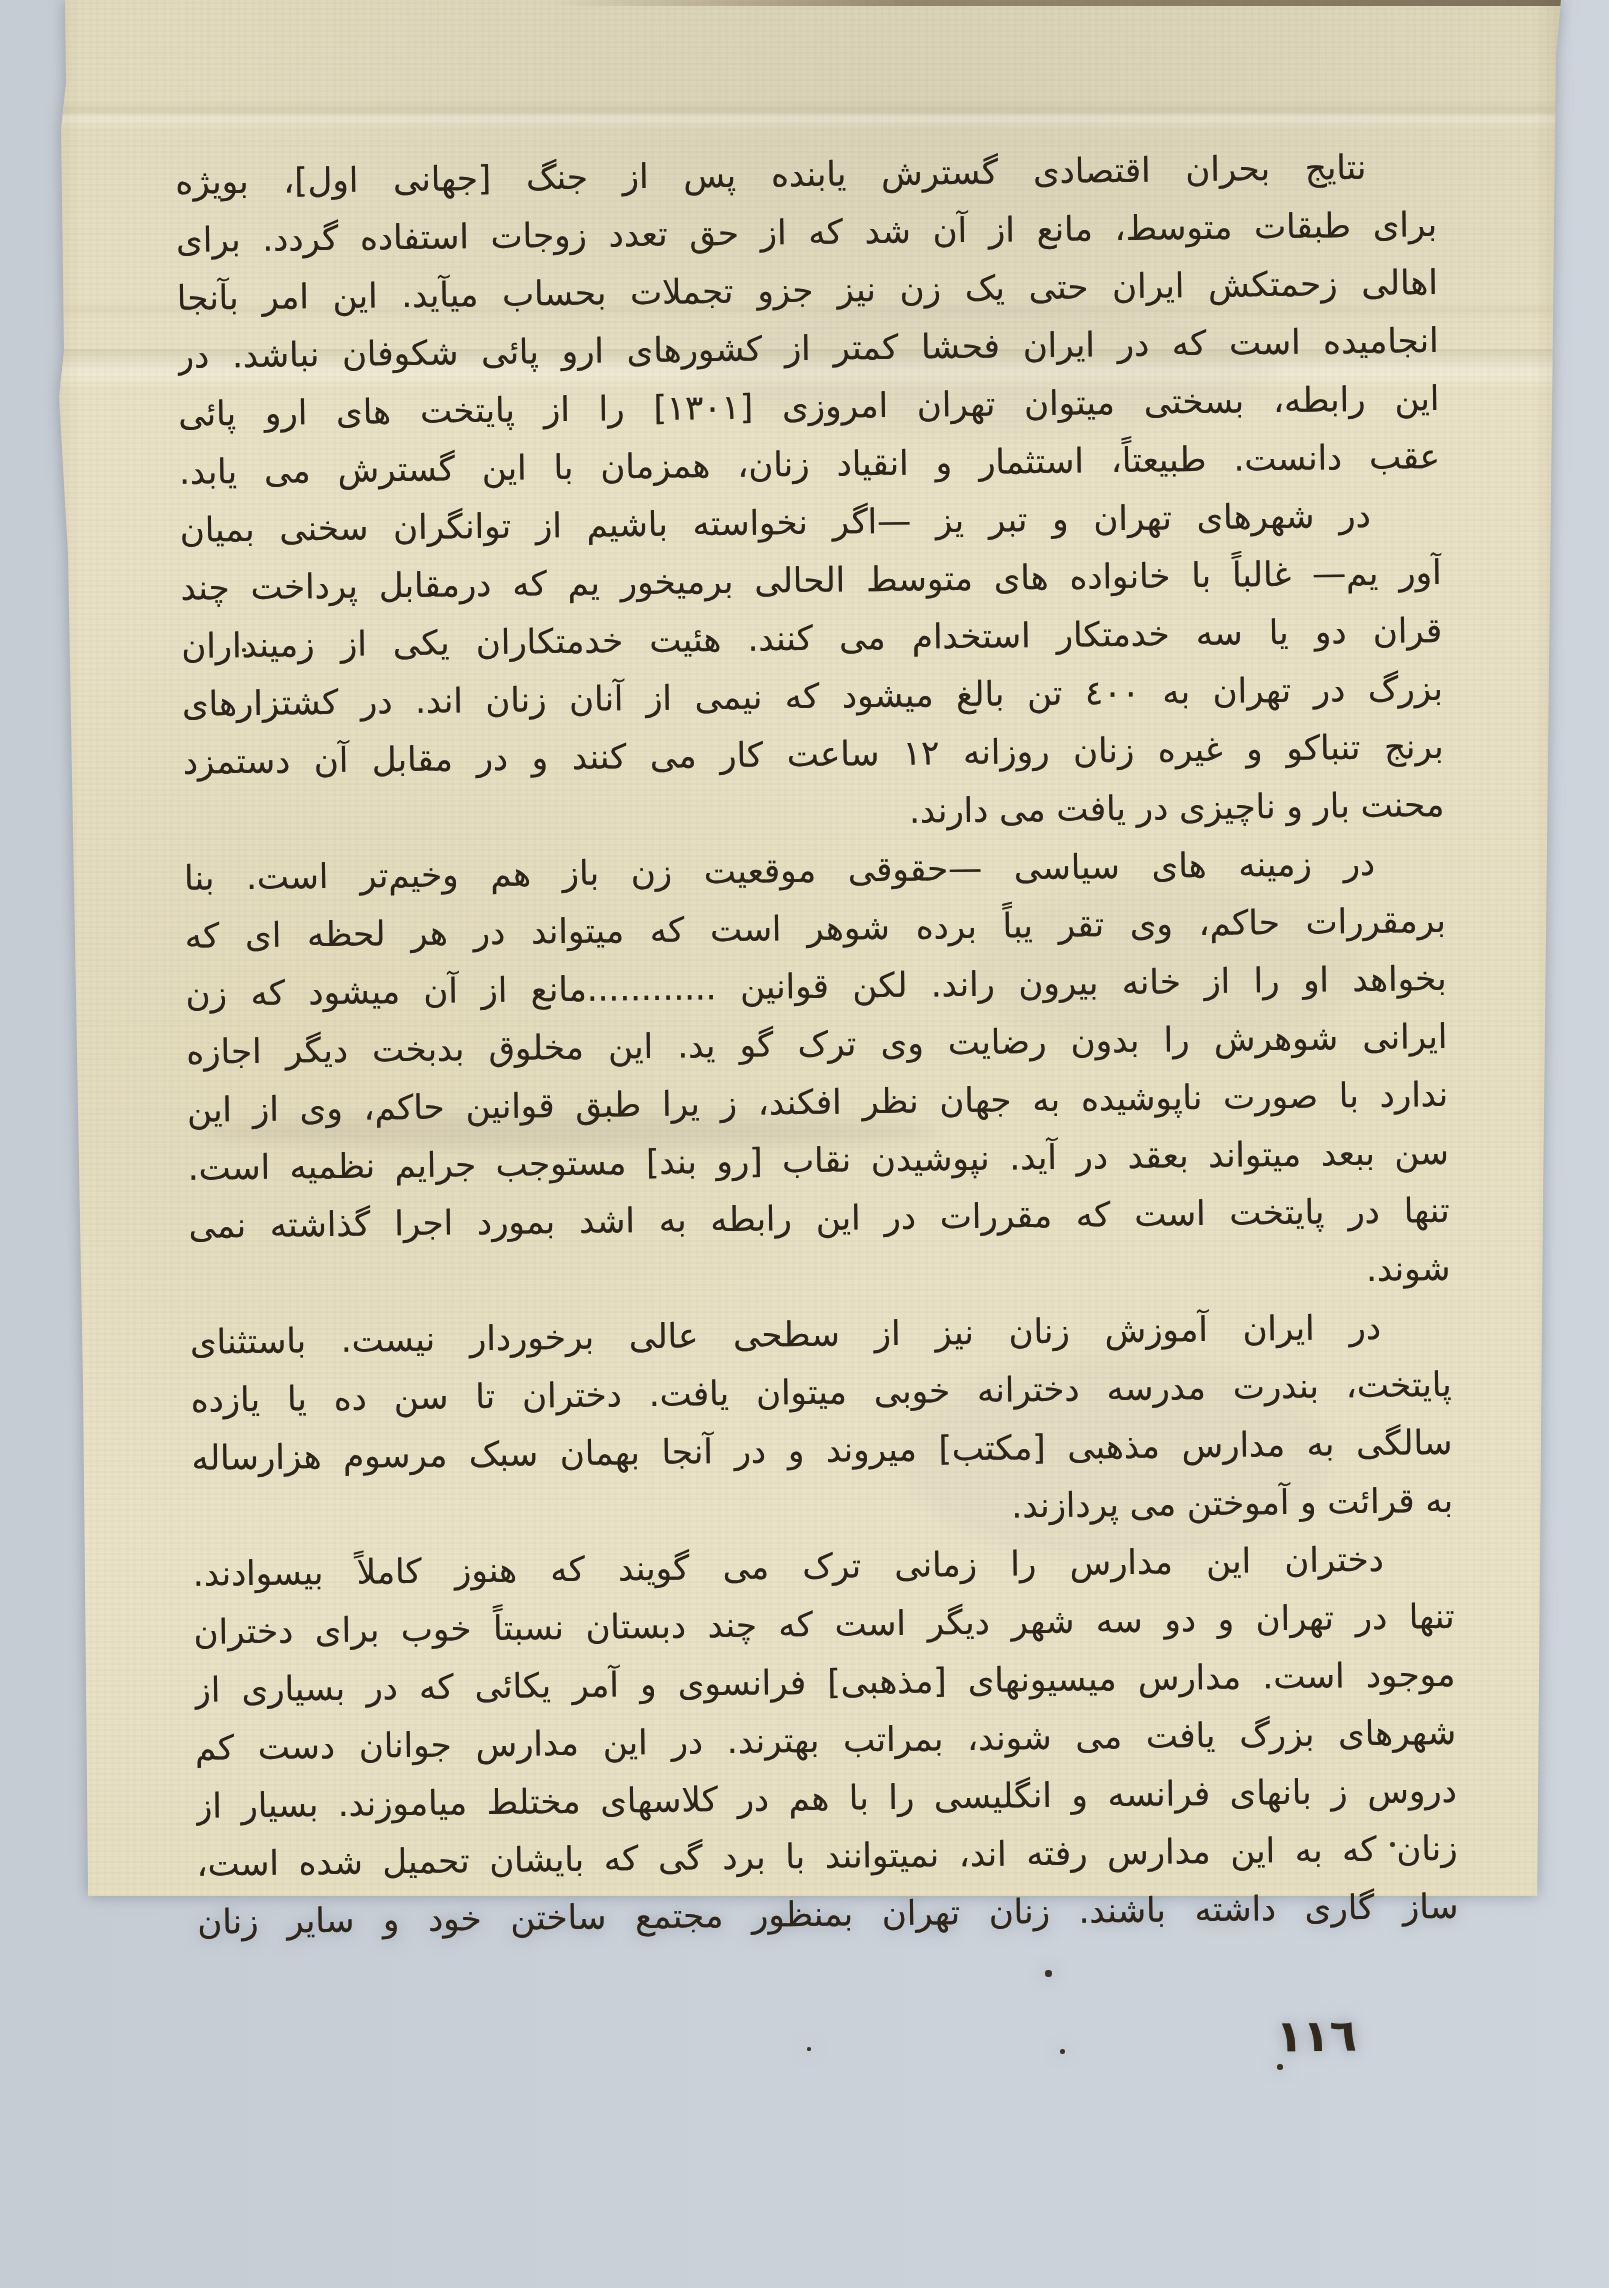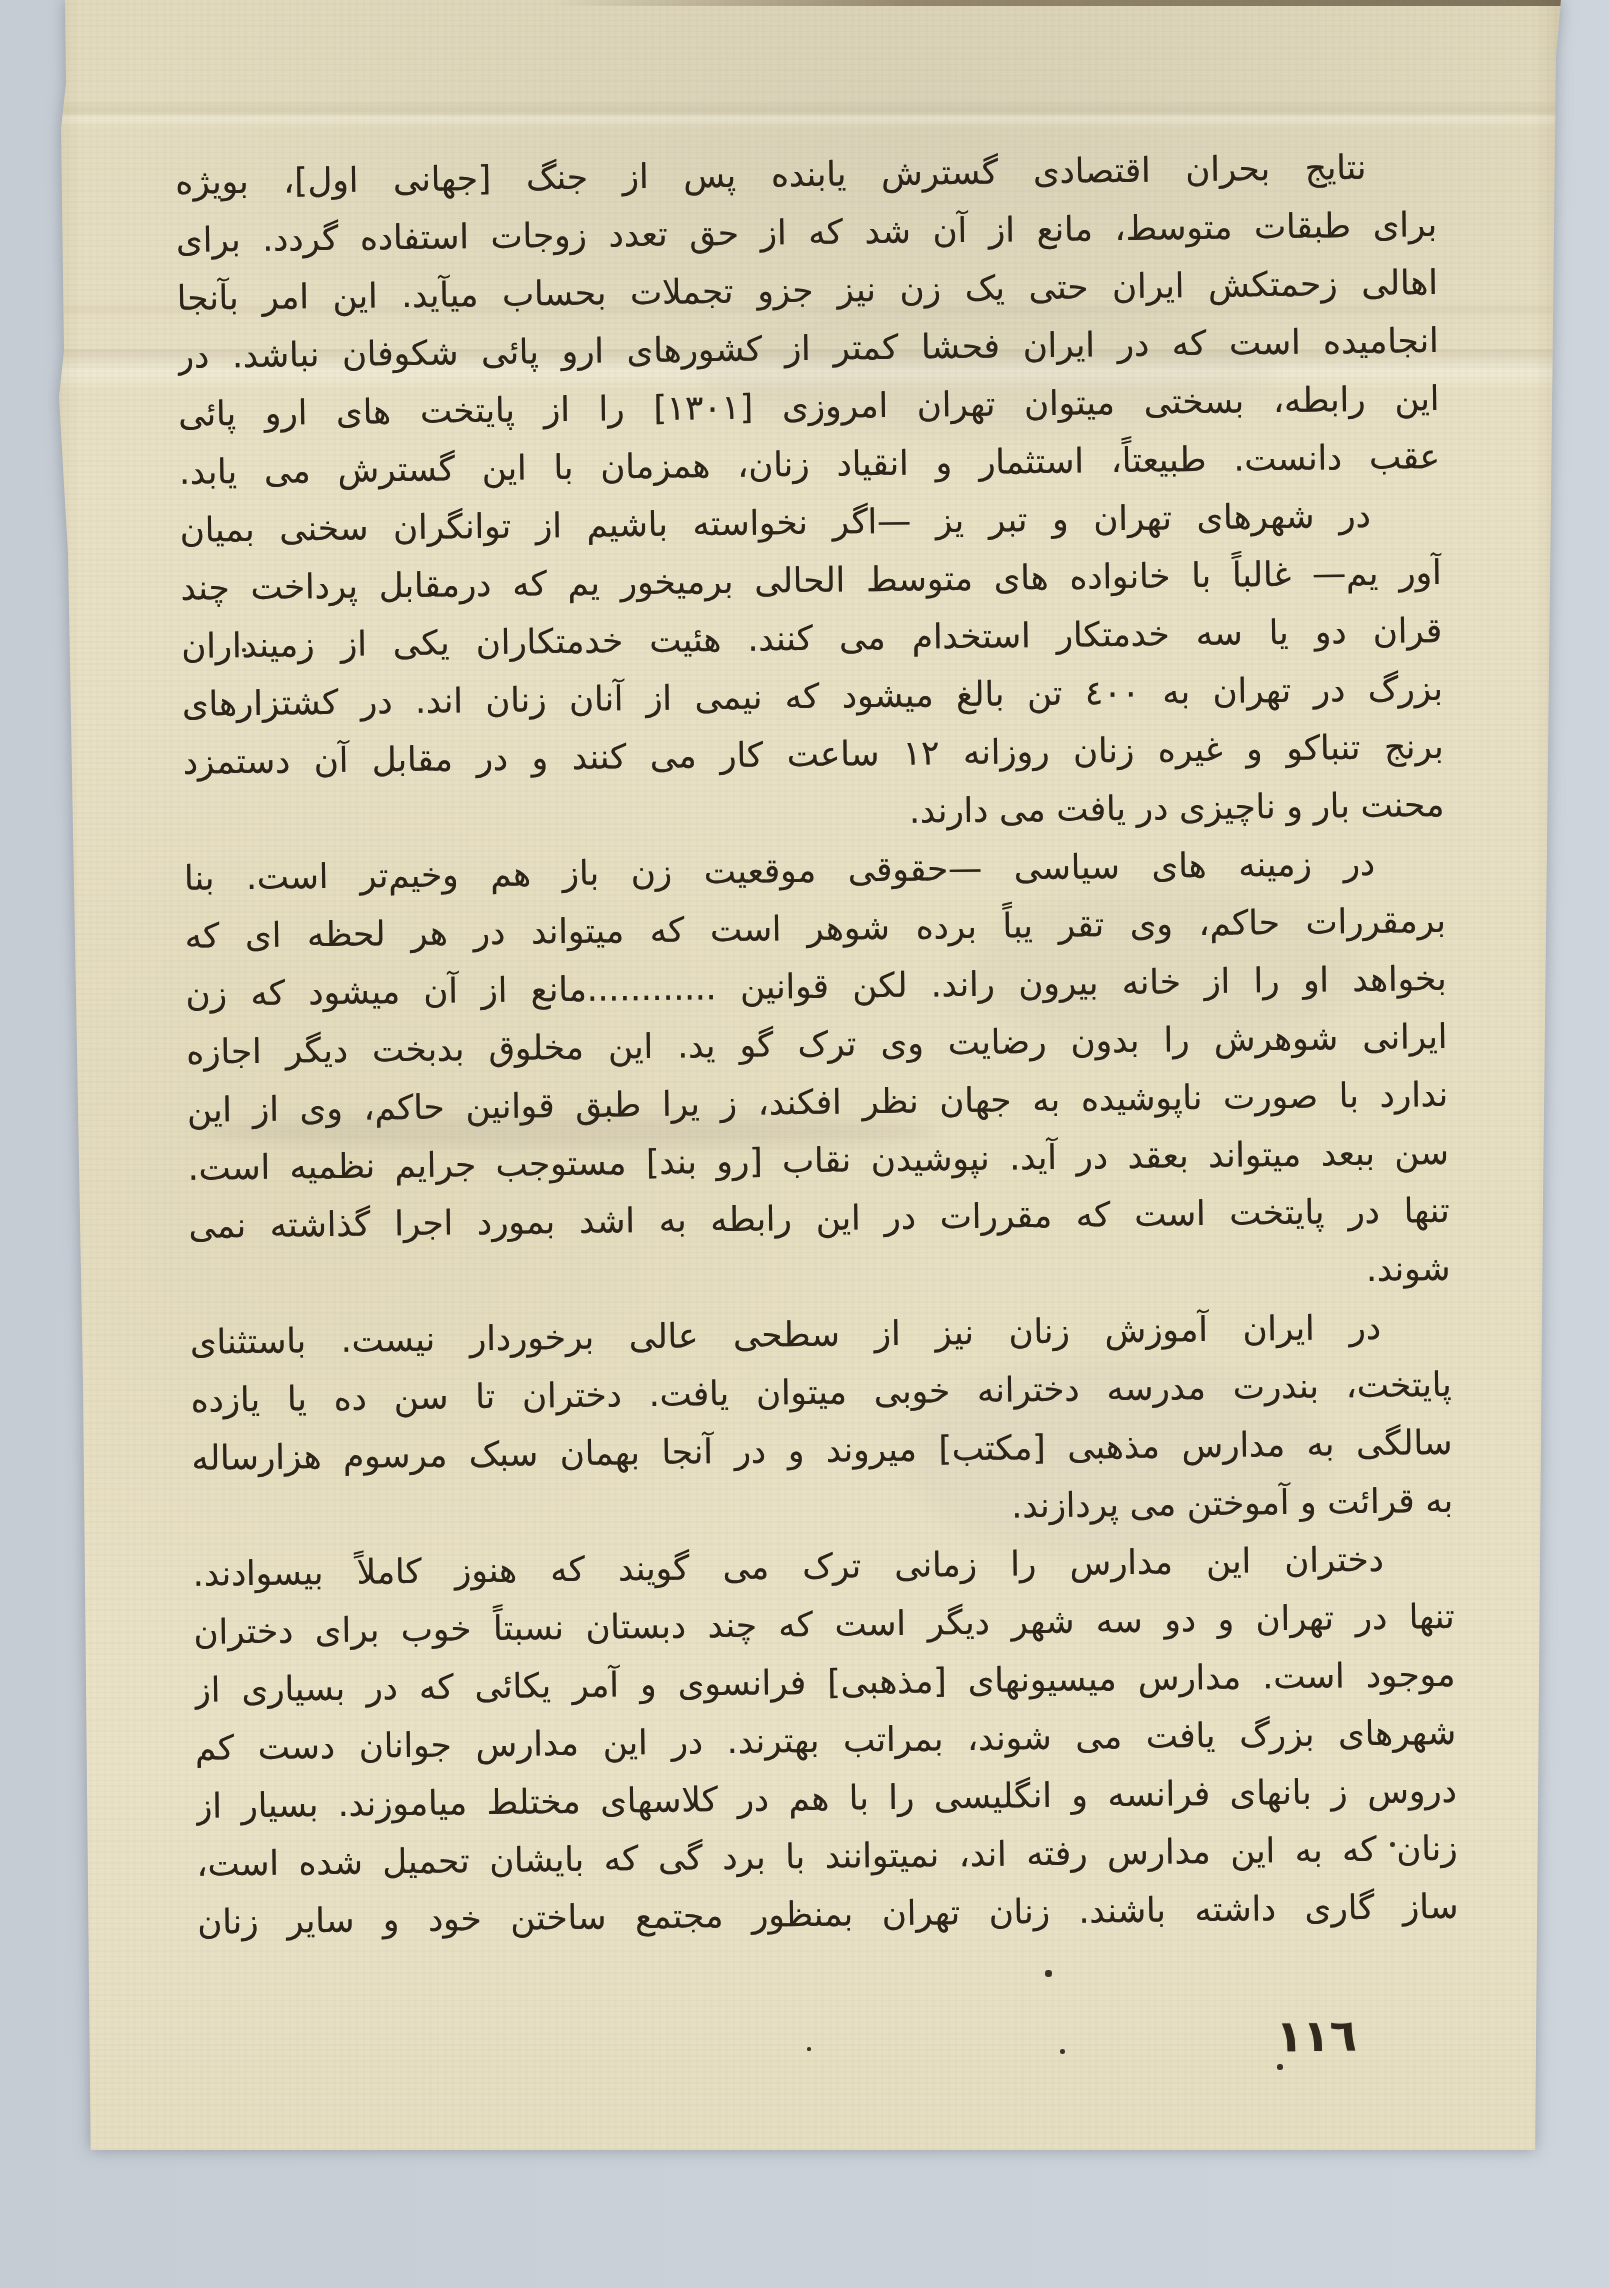--- a/index.html
+++ b/index.html
@@ -3,21 +3,21 @@
 <meta charset="utf-8">
 <style>
   html,body{margin:0;padding:0;}
   body{
     width:1610px;height:2289px;position:relative;overflow:hidden;
     background:linear-gradient(90deg,#c5ccd4 0%,#c9d0d8 40%,#cdd4db 100%);
     font-family:"DejaVu Sans",sans-serif;
   }
   .paper-wrap{position:absolute;inset:0;filter:drop-shadow(0 0 7.4px rgba(105,112,122,.55));}
   .paper{
-    position:absolute;left:0;top:0;width:1610px;height:2150px;
+    position:absolute;left:0;top:0;width:1610px;height:1896px;
     background:
       radial-gradient(1154px 480px at 58% 6%,rgba(175,170,150,.22),transparent 70%),
       radial-gradient(831px 646px at 20% 55%,rgba(210,200,165,.25),transparent 75%),
       linear-gradient(180deg,#e2dabd 0%,#e9e1c6 22%,#e7dfc2 55%,#eae2c7 82%,#e6dec1 100%);
     clip-path:polygon(65px 0,1561px 0,1556px 55px,1543px 1200px,1534px 2289px,
                       92px 2289px,83px 1384px,68px 554px,59px 397px,64px 351px,
                       61px 129px,66px 83px);
   }
   .grain{
     position:absolute;inset:0;pointer-events:none;

